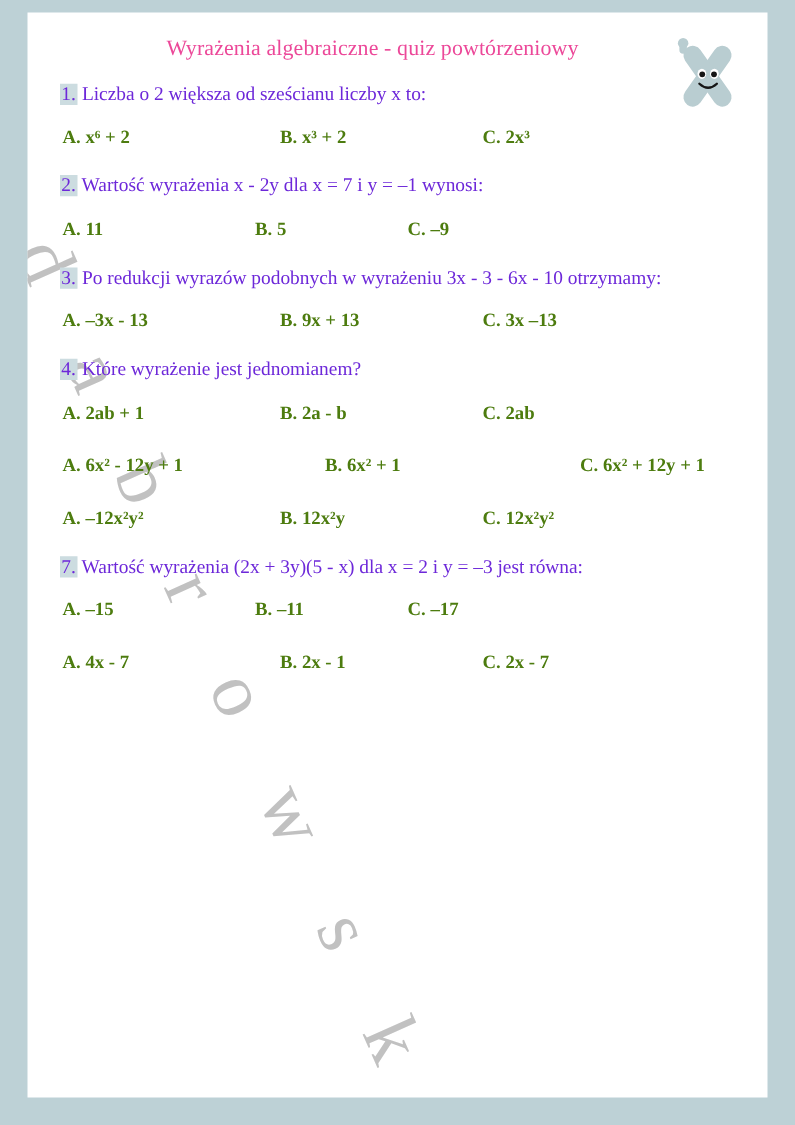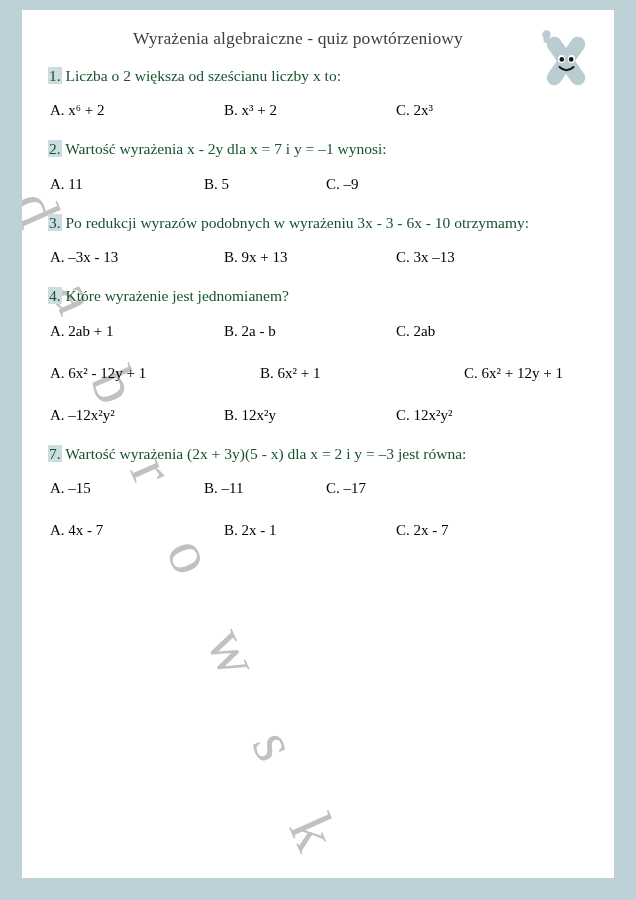--- a/index.html
+++ b/index.html
@@ -63,71 +63,72 @@
   
   .content {
     position: relative;
     z-index: 10;
     padding: 0;
   }
 
   .quiz-title {
     text-align: center;
     font-size: 17.5px;
-    color: #404040;
+    color: #ec4899;
     padding-top: 18px;
     padding-right: 60px;
     padding-left: 20px;
     letter-spacing: 0.1px;
   }
 
   .questions {
     margin-top: 16px;
     padding-left: 26px;
     padding-right: 14px;
   }
 
   .question-block {
     margin-bottom: 10px;
   }
 
   .q-prompt {
     font-size: 15.5px;
-    color: #14532d;
+    color: #6d28d9;
     line-height: 1.38;
     margin: 0 0 2px 0;
   }
 
   .q-num {
     background: #ccdce0;
     padding: 0 1px;
   }
 
   .q-options {
     position: relative;
     font-size: 15px;
-    color: #000000;
+    color: #4d7c0f;
     height: 26px;
     margin-top: 16px;
+    font-weight: bold;
   }
   .q-option {
     position: absolute;
     top: 0;
     white-space: nowrap;
   }
   .opt-a { left: 2px; }
   .opt-b { left: 166px; }
   .opt-c { left: 322px; }
 
   
   .cols-wide .opt-b { left: 212px; }
   .cols-wide .opt-c { left: 416px; }
 
   .cols-mid .opt-b { left: 176px; }
-  .cols-mid .opt-c { left: 348px; }
+  .cols-mid .opt-c { left: 338px; }
 
   .cols-narrow .opt-b { left: 156px; }
   .cols-narrow .opt-c { left: 278px; }
 </style>
 </head>
 <body>
 
 <div class="page-frame">
 
   <div class="mascot">

